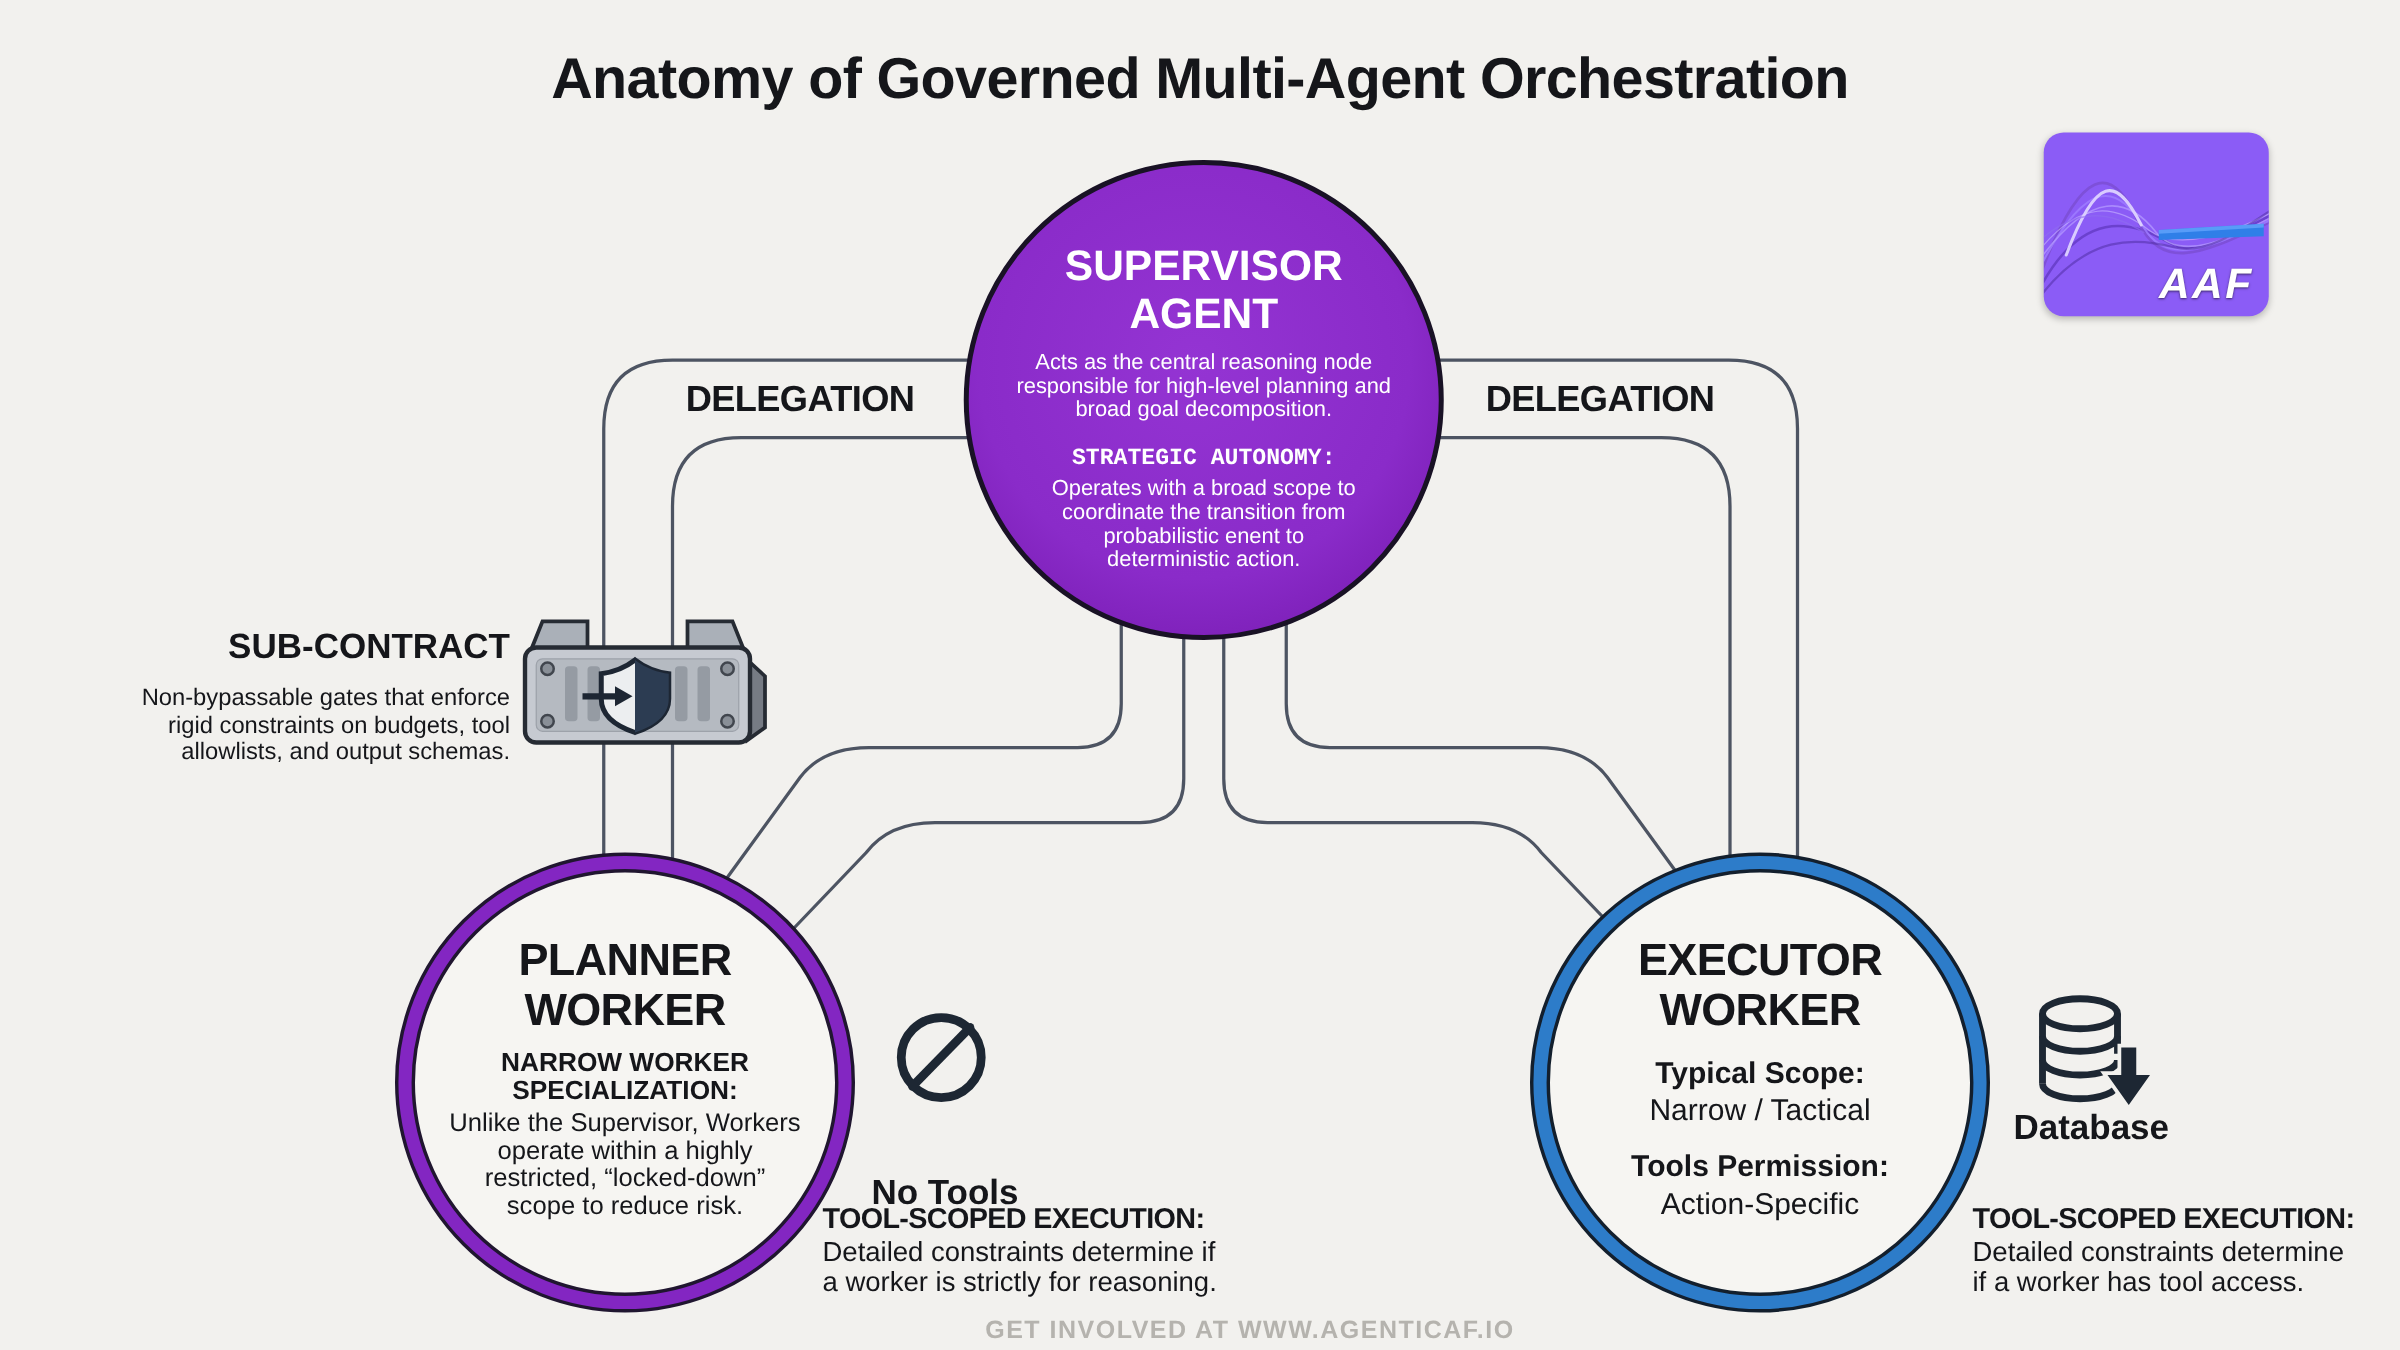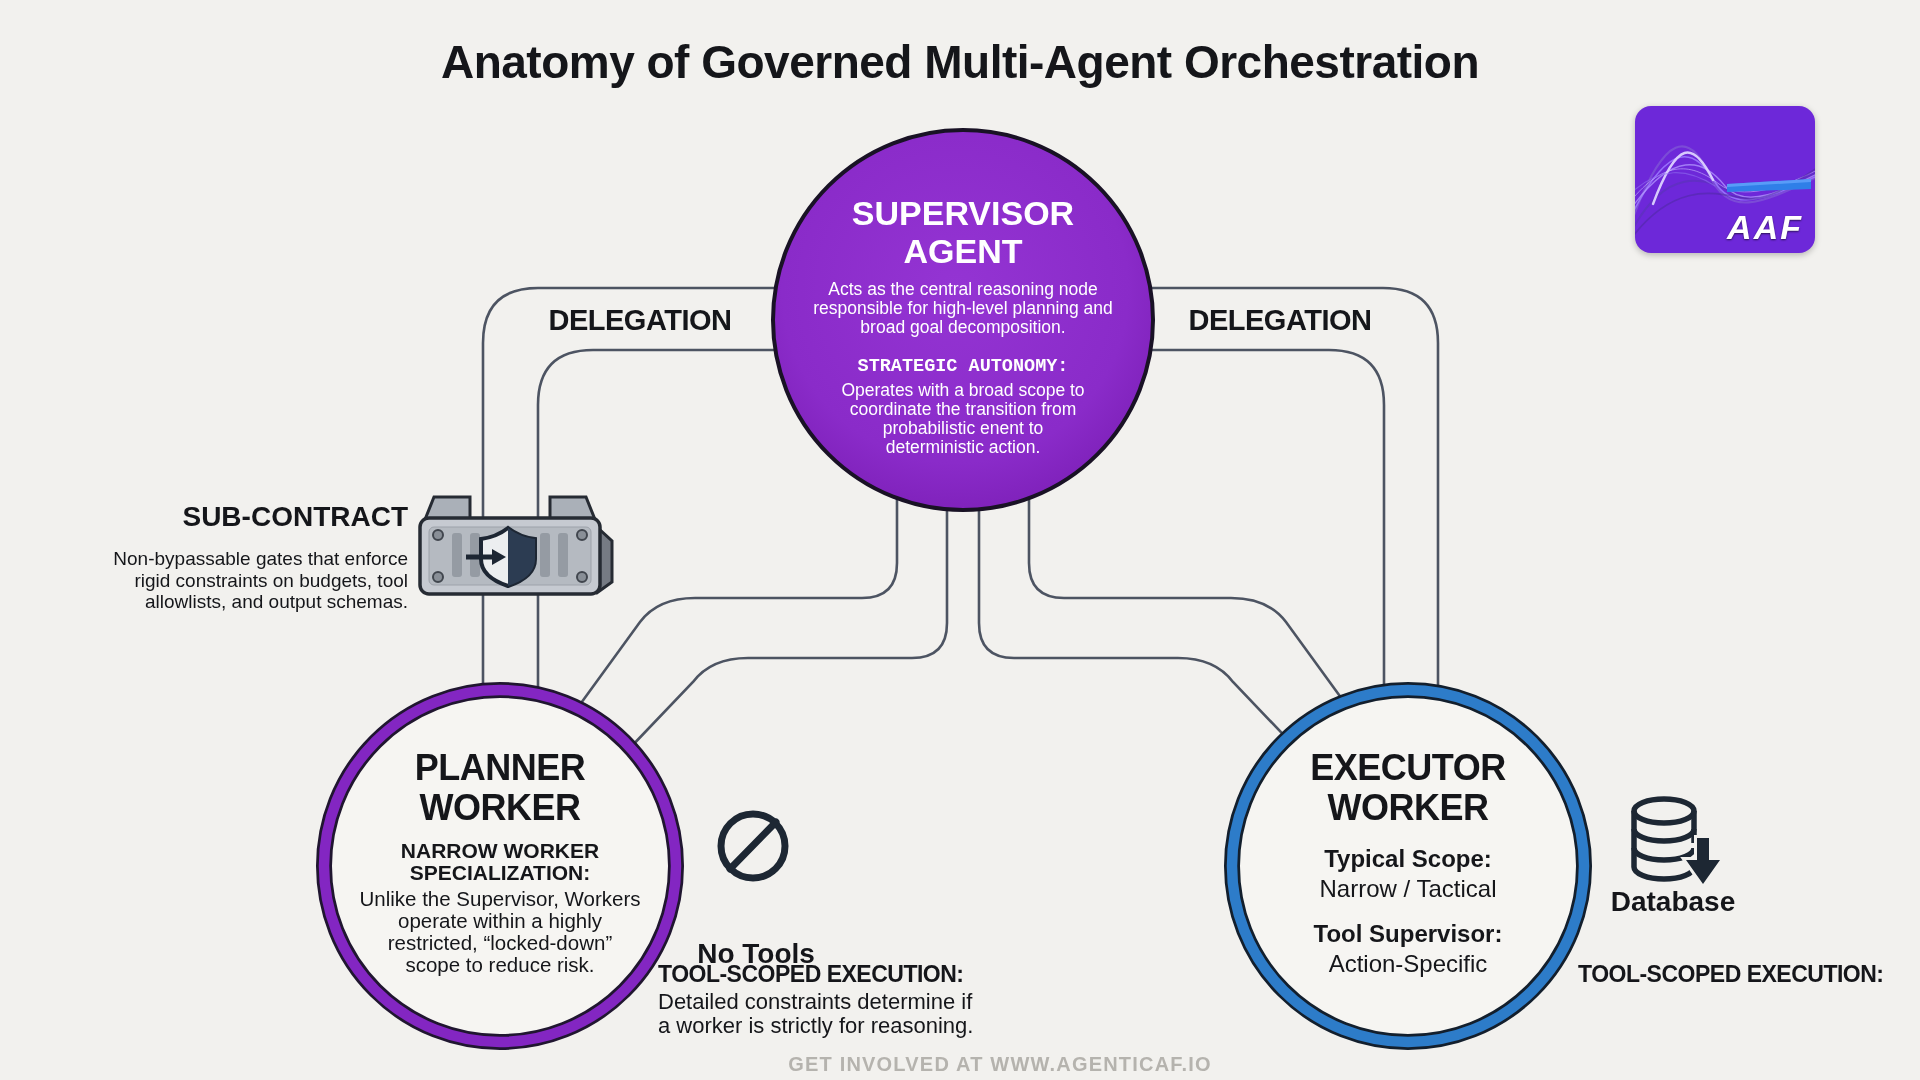--- a/index.html
+++ b/index.html
@@ -28,21 +28,21 @@
   .sc-body{font-size:19px;line-height:21.5px;}
   .spec-head{font-size:21px;line-height:22px;}
   .spec-body{font-size:20.5px;line-height:22px;}
   .exec-line{font-size:24px;line-height:26px;}
   .icon-label{font-size:28px;}
   .note-head{font-size:23px;line-height:26px;letter-spacing:-0.5px;}
   .note-body{font-size:22px;line-height:24px;}
   .footer{font-size:20px;letter-spacing:1.2px;color:#b5b3ae;}
   #logo{
     position:absolute;left:1635px;top:106px;width:180px;height:147px;
-    background:#6d28d9;border-radius:16px;overflow:hidden;
+    background:#8b5cf6;border-radius:16px;overflow:hidden;
     box-shadow:0 2px 6px rgba(0,0,0,0.25);
   }
   #logo-text{
     position:absolute;right:12px;bottom:6px;
     font-size:34px;font-weight:bold;font-style:italic;
     color:#ffffff;letter-spacing:2px;
     text-shadow:0 1px 2px rgba(0,0,0,0.6);
   }
 </style>
 </head>
@@ -155,30 +155,32 @@
 SPECIALIZATION:</div>
   <div class="txt spec-body center" style="left:320px;top:888px;width:360px;">Unlike the Supervisor, Workers
 operate within a highly
 restricted, “locked-down”
 scope to reduce risk.</div>
 
   <div class="txt bold circle-title center" style="left:1258px;top:748px;width:300px;">EXECUTOR
 WORKER</div>
   <div class="txt bold exec-line center" style="left:1238px;top:846px;width:340px;">Typical Scope:</div>
   <div class="txt exec-line center" style="left:1238px;top:876px;width:340px;">Narrow / Tactical</div>
-  <div class="txt bold exec-line center" style="left:1238px;top:921px;width:340px;">Tool Supervisor:</div>
+  <div class="txt bold exec-line center" style="left:1238px;top:921px;width:340px;">Tools Permission:</div>
   <div class="txt exec-line center" style="left:1238px;top:951px;width:340px;">Action-Specific</div>
 
   <div class="txt bold icon-label center" style="left:656px;top:938px;width:200px;">No Tools</div>
   <div class="txt bold icon-label center" style="left:1573px;top:886px;width:200px;">Database</div>
 
   <div class="txt bold note-head" style="left:658px;top:961px;width:330px;">TOOL-SCOPED EXECUTION:</div>
   <div class="txt note-body" style="left:658px;top:990px;width:330px;">Detailed constraints determine if
 a worker is strictly for reasoning.</div>
   <div class="txt bold note-head" style="left:1578px;top:961px;width:340px;">TOOL-SCOPED EXECUTION:</div>
+  <div class="txt note-body" style="left:1578px;top:990px;width:340px;">Detailed constraints determine
+if a worker has tool access.</div>
 
   <div class="txt bold footer center" style="left:40px;top:1053px;width:1920px;">GET INVOLVED AT WWW.AGENTICAF.IO</div>
 
   <div id="logo">
     <svg width="180" height="147" viewBox="0 0 180 147">
       <g fill="none" stroke-linecap="round">
         <path d="M -5,128 C 30,60 70,70 100,88 C 125,102 155,80 182,66" stroke="#5a33b8" stroke-width="2" opacity="0.65"></path>
         <path d="M -5,120 C 30,22 55,26 75,70 C 95,114 130,95 180,72" stroke="#7c4fd6" stroke-width="2.2" opacity="0.9"></path>
         <path d="M -5,112 C 35,32 60,42 80,76 C 100,110 140,88 182,70" stroke="#9d7bff" stroke-width="1.6" opacity="0.85"></path>
         <path d="M -5,104 C 38,44 68,52 90,80 C 110,104 150,84 182,68" stroke="#b49aff" stroke-width="1.3" opacity="0.75"></path>

